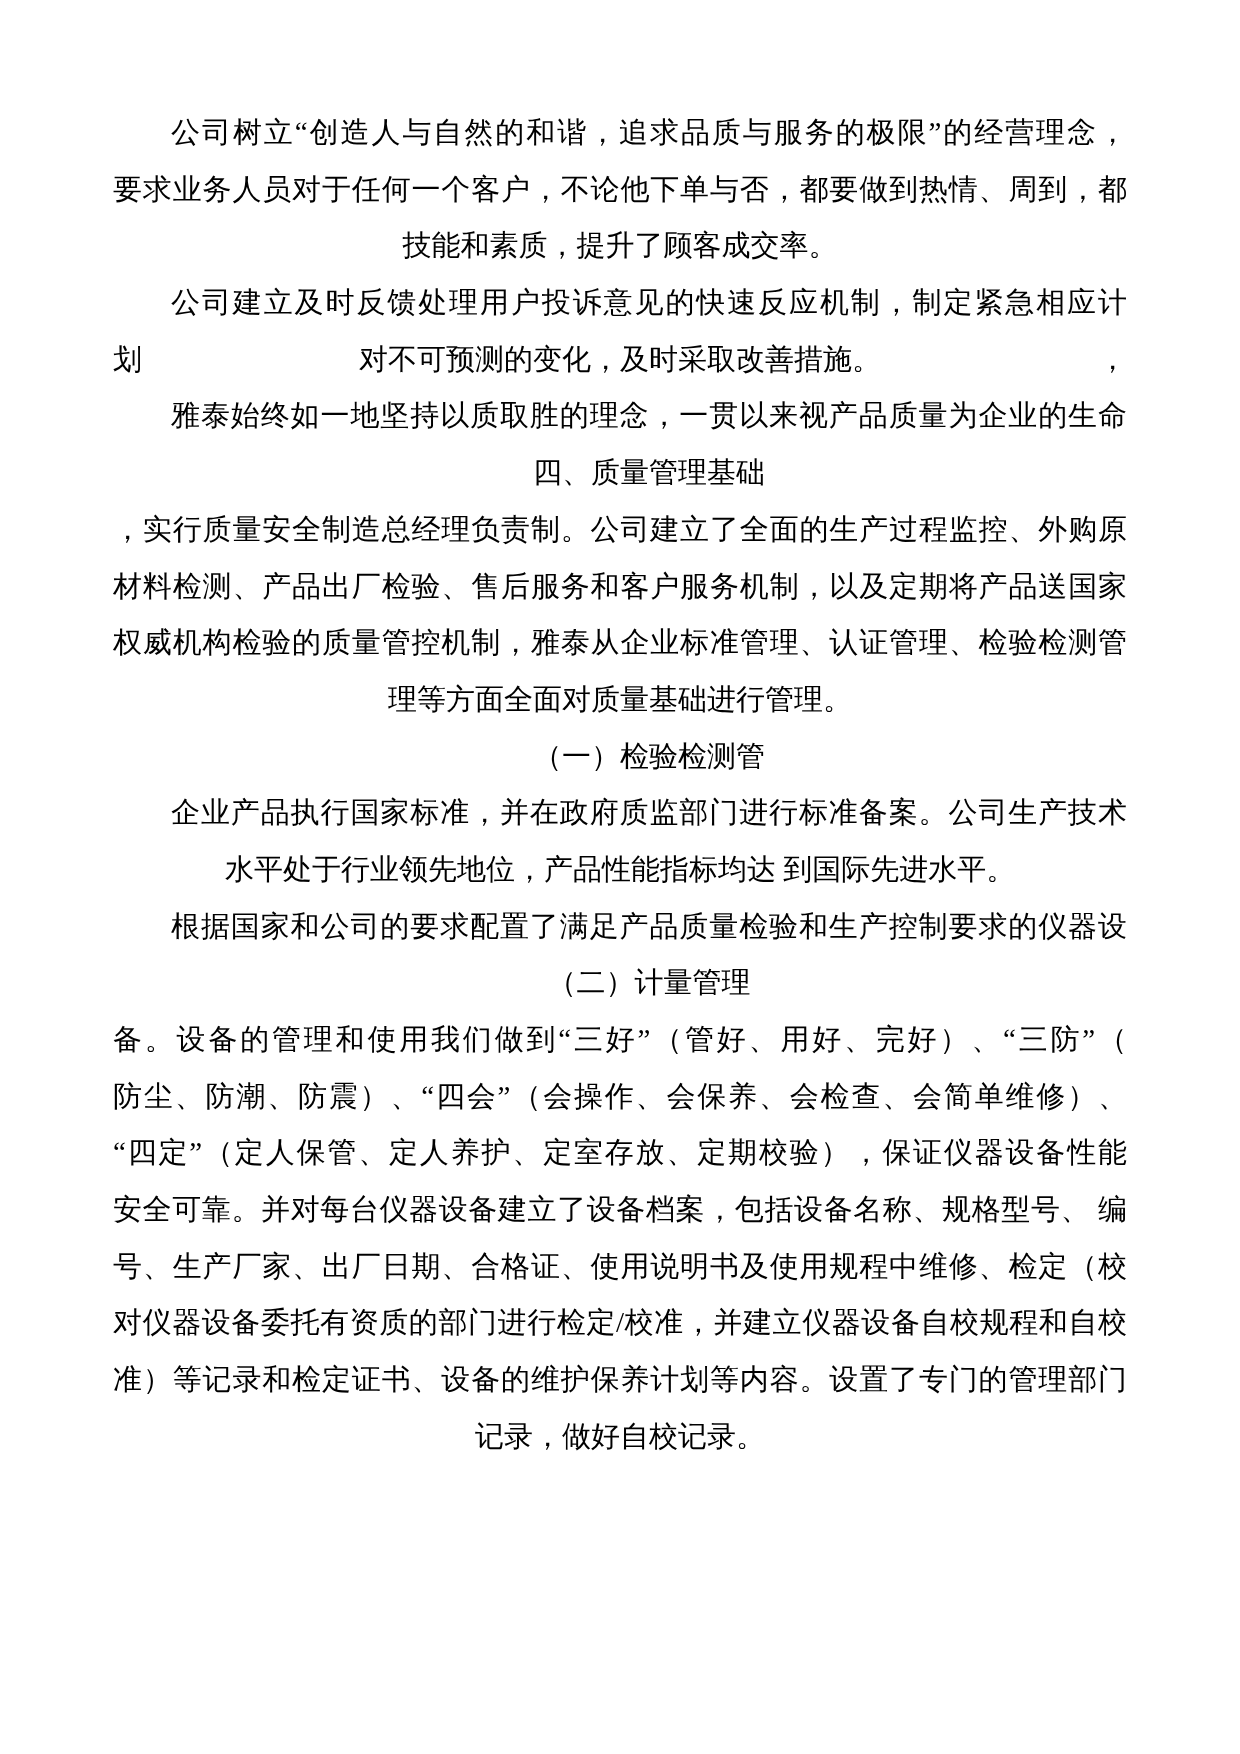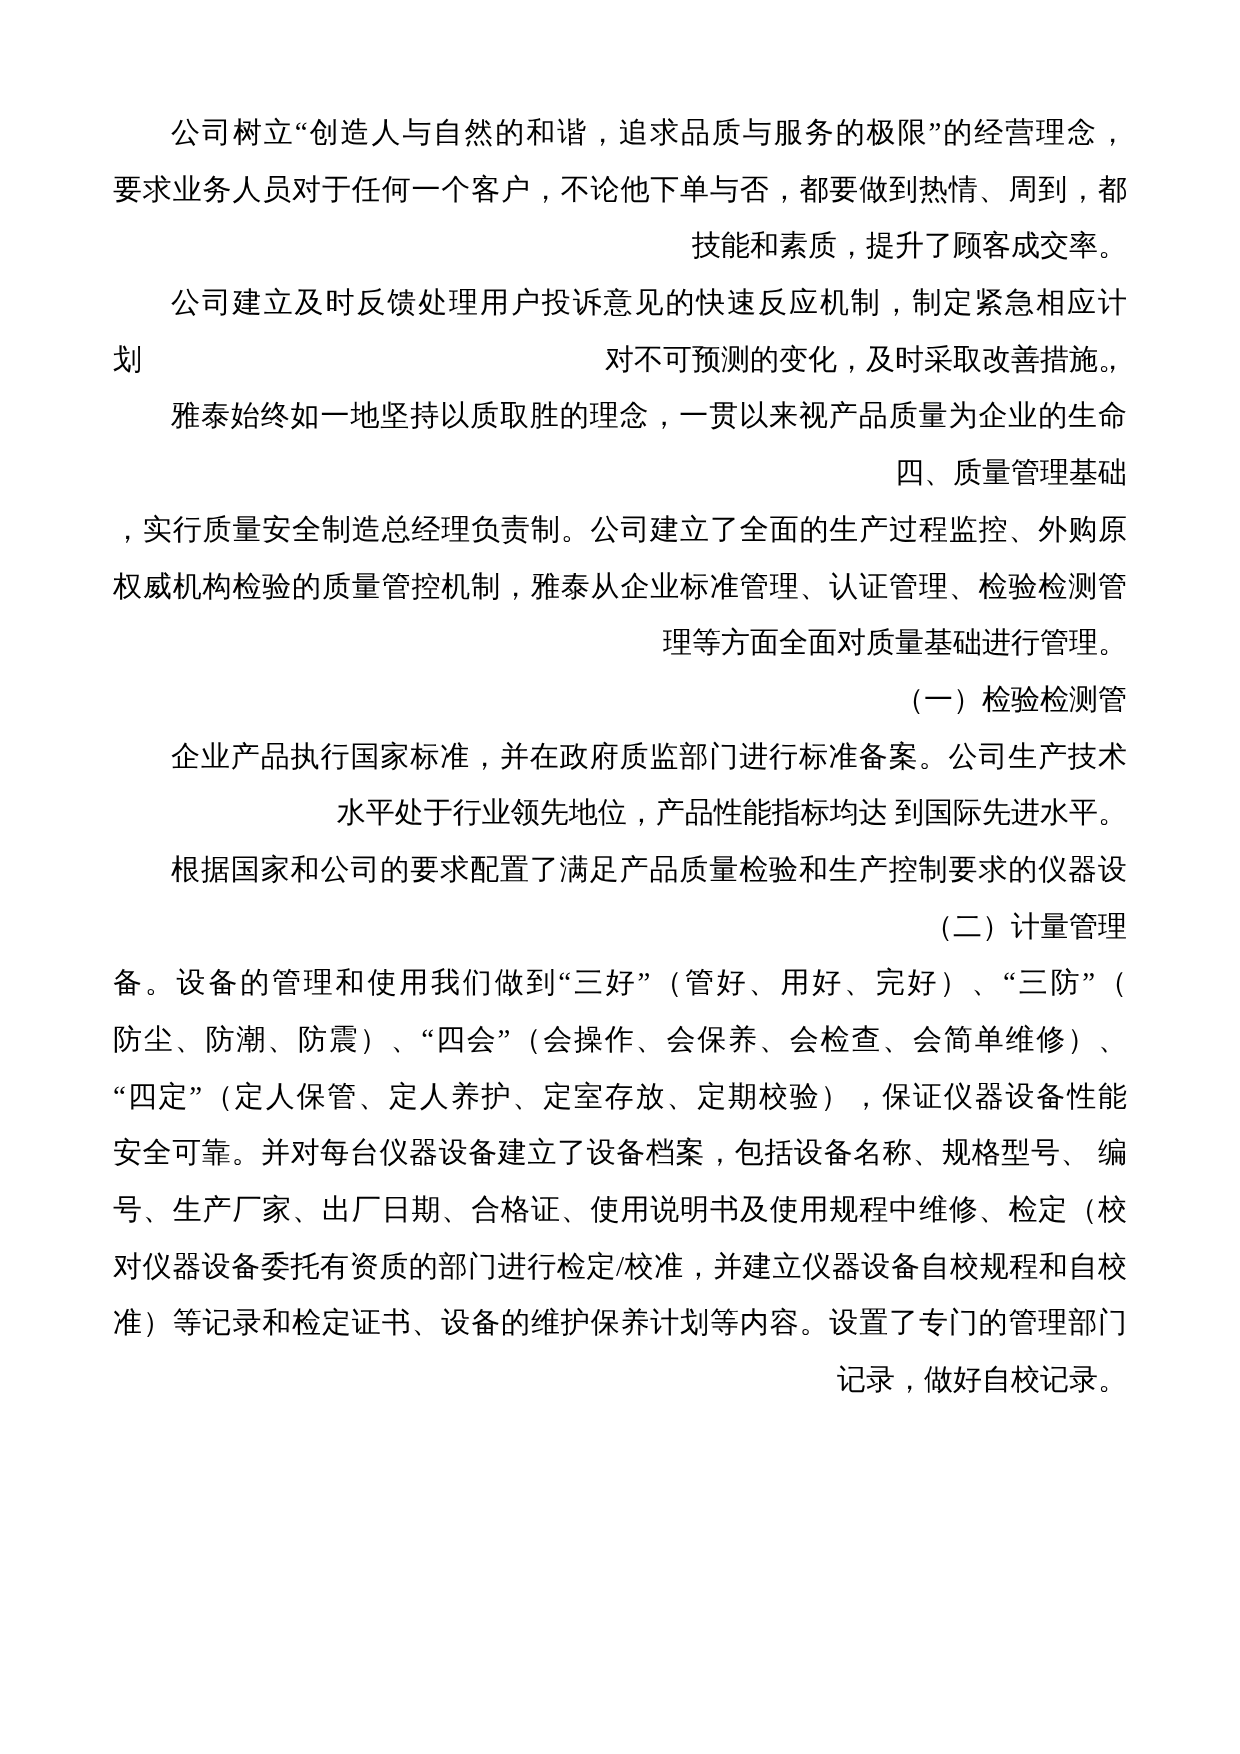--- a/index.html
+++ b/index.html
@@ -21,21 +21,21 @@
     left: 113px;
     top: 104px;
     width: 1014px;
     font-size: 29px;
     line-height: 56.7px;
     letter-spacing: 0px;
   }
   .line {
     height: 56.7px;
     white-space: pre-wrap;
-    text-align: right;
+    text-align: center;
   }
   
   .line.j {
     text-align: justify;
     text-align-last: justify;
   }
   
   .line.ind {
     text-indent: 58px;
   }
@@ -60,20 +60,21 @@
 
   <div class="doc-body">
     <div class="line ind j">公司树立“创造人与自然的和谐，追求品质与服务的极限”的经营理念，</div>
     <div class="line j">要求业务人员对于任何一个客户，不论他下单与否，都要做到热情、周到，都</div>
     <div class="line">技能和素质，提升了顾客成交率。</div>
     <div class="line ind j">公司建立及时反馈处理用户投诉意见的快速反应机制，制定紧急相应计划，</div>
     <div class="line">对不可预测的变化，及时采取改善措施。</div>
     <div class="line ind j">雅泰始终如一地坚持以质取胜的理念，一贯以来视产品质量为企业的生命</div>
     <div class="line ind">四、质量管理基础</div>
     <div class="line j">，实行质量安全制造总经理负责制。公司建立了全面的生产过程监控、外购原</div>
+    <div class="line j">材料检测、产品出厂检验、售后服务和客户服务机制，以及定期将产品送国家</div>
     <div class="line j">权威机构检验的质量管控机制，雅泰从企业标准管理、认证管理、检验检测管</div>
     <div class="line">理等方面全面对质量基础进行管理。</div>
     <div class="line ind">（一）检验检测管</div>
     <div class="line ind j">企业产品执行国家标准，并在政府质监部门进行标准备案。公司生产技术</div>
     <div class="line">水平处于行业领先地位，产品性能指标均达 到国际先进水平。</div>
     <div class="line ind j">根据国家和公司的要求配置了满足产品质量检验和生产控制要求的仪器设</div>
     <div class="line ind">（二）计量管理</div>
     <div class="line j">备。设备的管理和使用我们做到“三好”（管好、用好、完好）、“三防”（</div>
     <div class="line j">防尘、防潮、防震）、“四会”（会操作、会保养、会检查、会简单维修）、</div>
     <div class="line j">“四定”（定人保管、定人养护、定室存放、定期校验），保证仪器设备性能</div>

